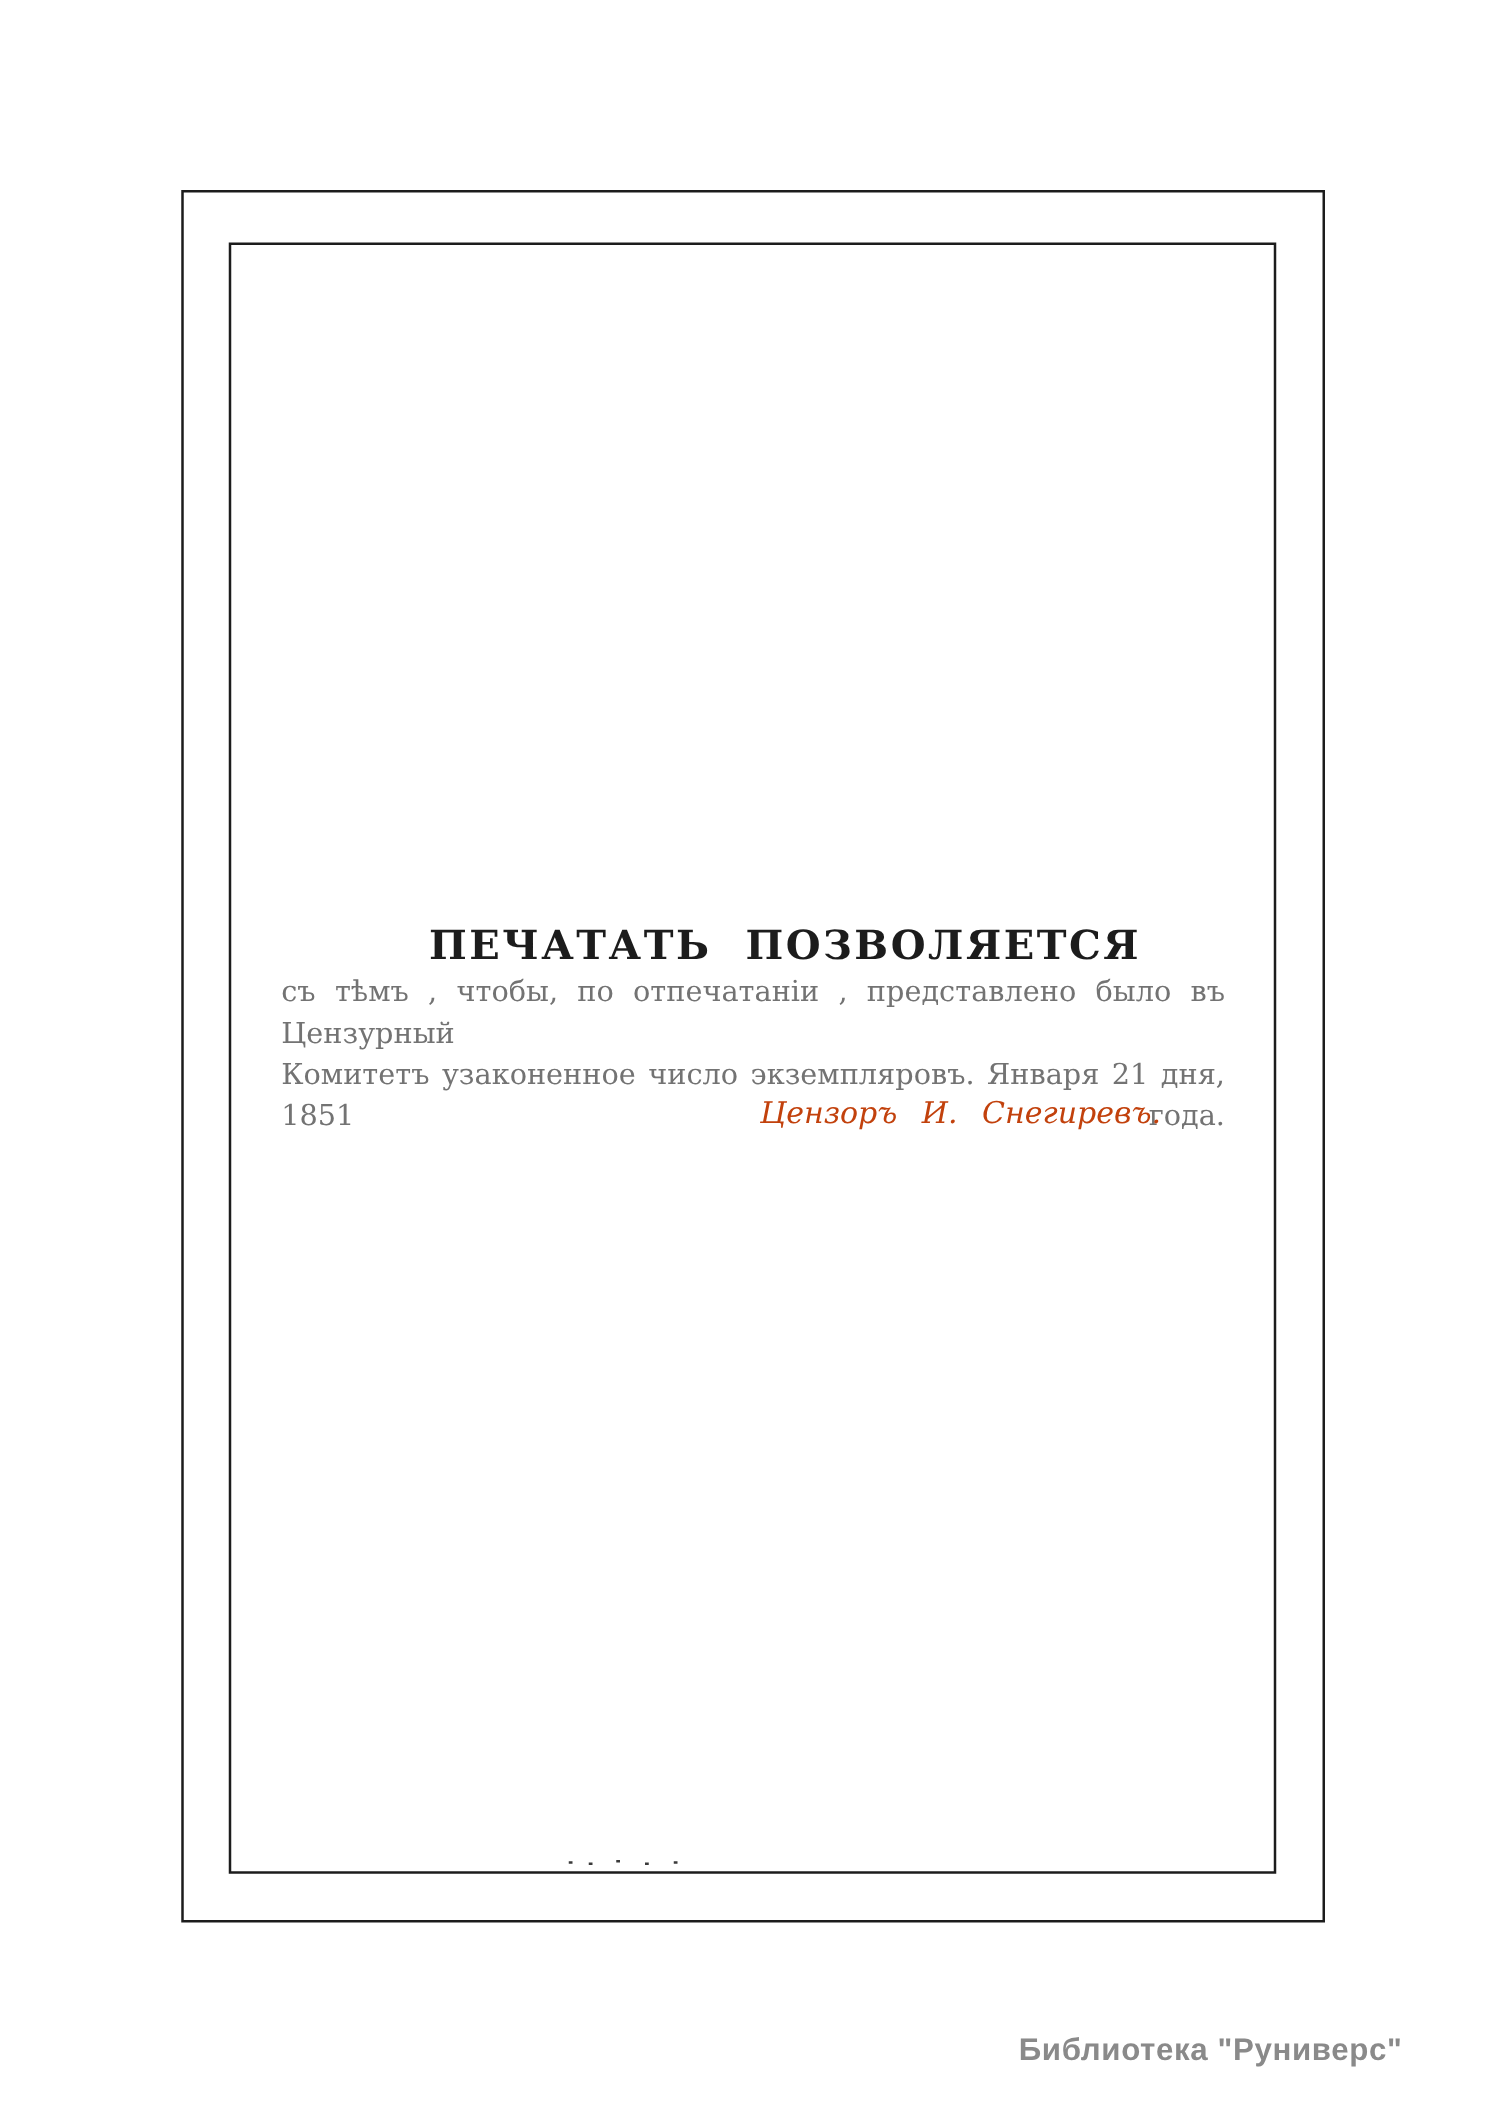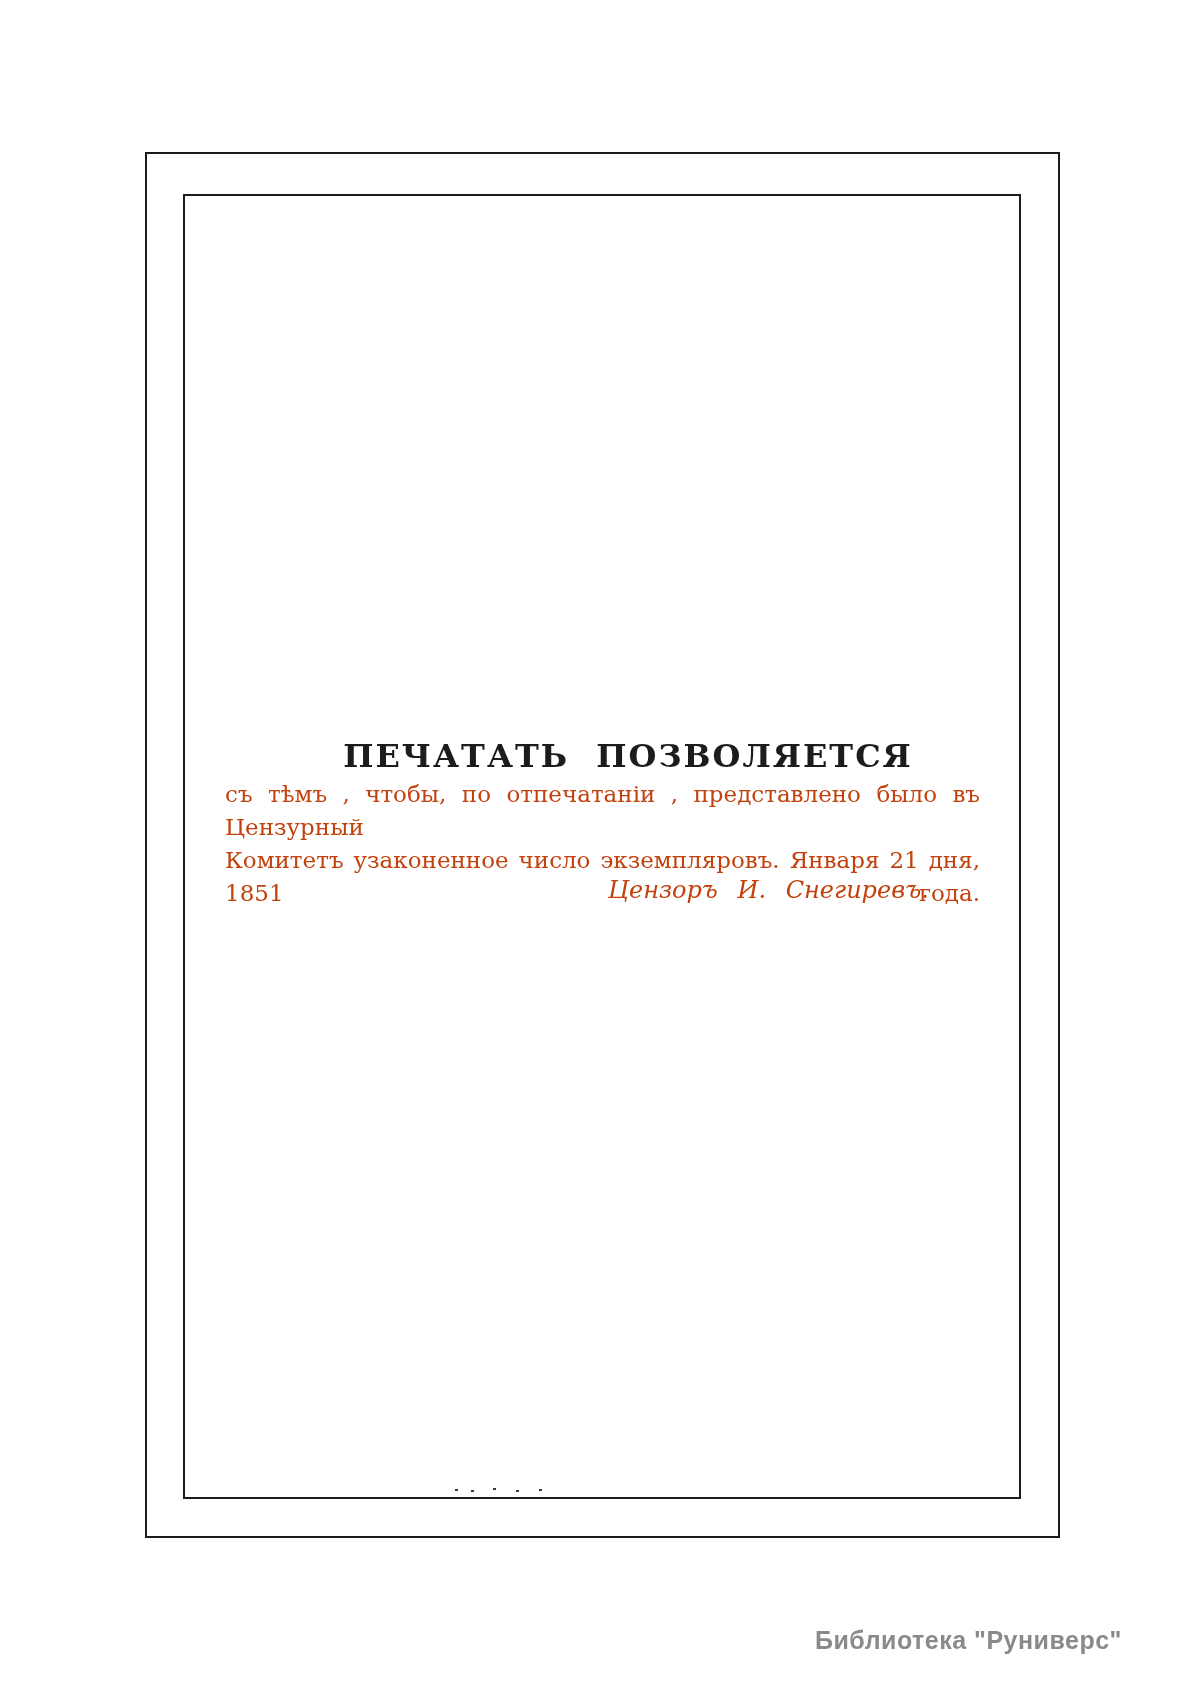--- a/index.html
+++ b/index.html
@@ -48,21 +48,21 @@
     color: #1c1c1c;
     margin-left: 26px;
   }
   .paragraph {
     position: absolute;
     left: 225px;
     top: 778px;
     width: 755px;
     font-size: 23px;
     line-height: 33px;
-    color: #c2410c;
+    color: #737373;
   }
   .paragraph .line {
     text-align: justify;
     text-align-last: justify;
     white-space: normal;
   }
   .signature {
     position: absolute;
     left: 608px;
     top: 876px;

